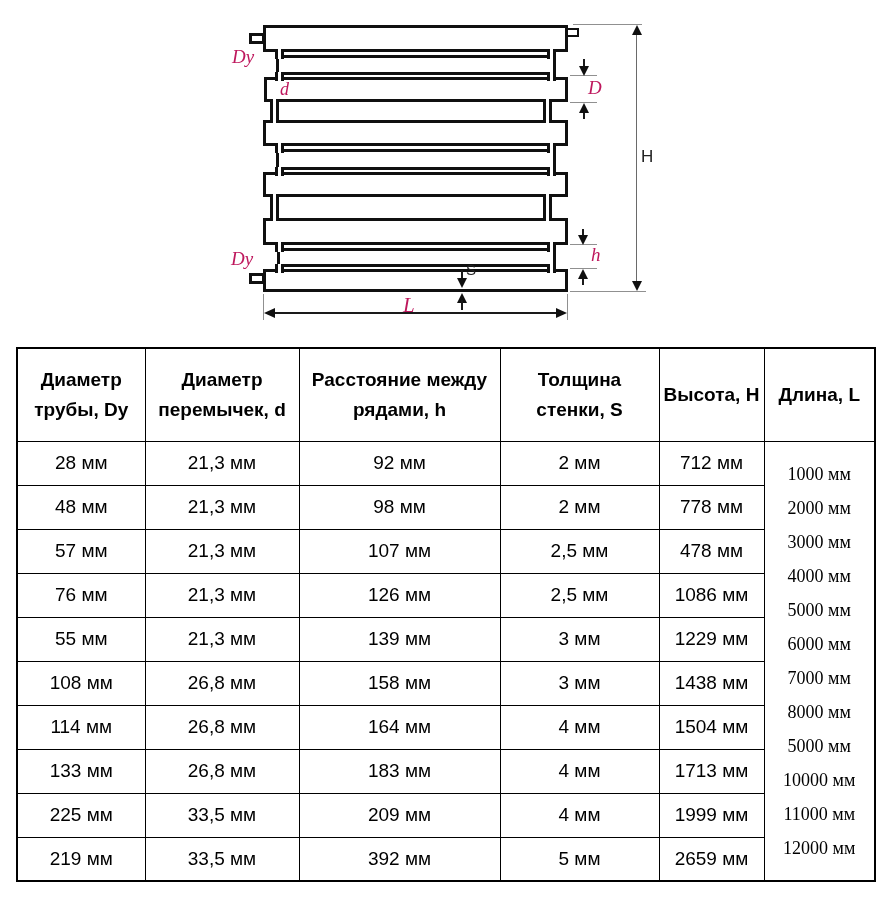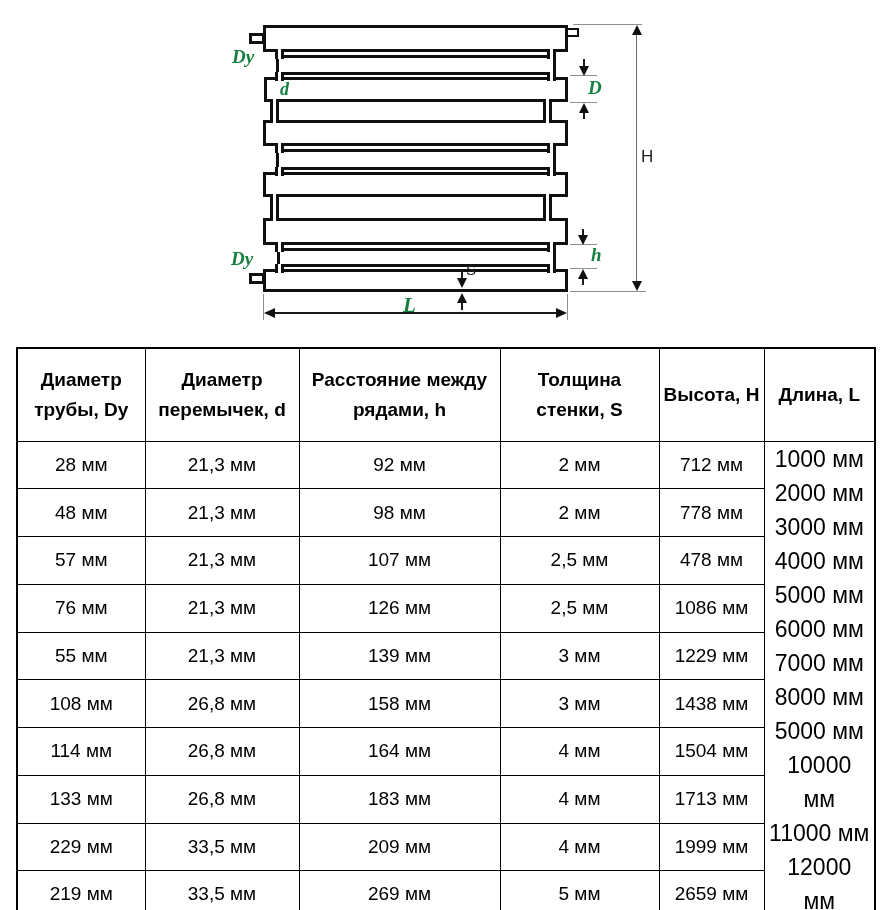--- a/index.html
+++ b/index.html
@@ -15,30 +15,30 @@
   .dimline-h{position:absolute;height:2px;background:#1a1a1a;}
   .extline-h{position:absolute;height:1px;background:#909090;}
   .extline-v{position:absolute;width:1px;background:#909090;}
   .thin-v{position:absolute;width:1px;background:#6a6a6a;}
   .arr{position:absolute;width:0;height:0;}
   .arr-down{border-left:5px solid transparent;border-right:5px solid transparent;border-top:10px solid #101010;}
   .arr-up{border-left:5px solid transparent;border-right:5px solid transparent;border-bottom:10px solid #101010;}
   .arr-left{border-top:5px solid transparent;border-bottom:5px solid transparent;border-right:11px solid #101010;}
   .arr-right{border-top:5px solid transparent;border-bottom:5px solid transparent;border-left:11px solid #101010;}
   .lbl-serif{position:absolute;font-family:"Liberation Serif","DejaVu Serif",serif;
-             font-weight:bold;font-style:italic;color:#15803d;}
+             font-weight:normal;font-style:italic;color:#be185d;}
   .lbl-sans{position:absolute;font-family:"Liberation Sans",sans-serif;color:#222;}
   
   .spec-table{position:absolute;left:16px;top:347px;border-collapse:collapse;table-layout:fixed;
               width:858px;border:2px solid #000;}
   .spec-table th,.spec-table td{border:1px solid #000;text-align:center;vertical-align:middle;
               padding:0 4px;box-sizing:border-box;}
   .spec-table th{height:93px;font-size:19px;font-weight:bold;line-height:1.55;}
   .spec-table td{height:44px;font-size:19px;}
-  .length-cell div{line-height:34px;font-size:23px;}
+  .length-cell div{line-height:34px;font-size:18px;font-family:Liberation Serif, serif;}
 </style>
 </head>
 <body>
 
 <div class="page">
 
   <div class="diagram">
 
     <div class="pipe" style="left:263px;top:25px;width:305px;height:27px;"></div>
     <div class="pipe" style="left:276px;top:55px;width:280px;height:20px;"></div>
@@ -196,29 +196,29 @@
           <td>1504 мм</td>
         </tr>
         <tr>
           <td>133 мм</td>
           <td>26,8 мм</td>
           <td>183 мм</td>
           <td>4 мм</td>
           <td>1713 мм</td>
         </tr>
         <tr>
-          <td>229 мм</td>
+          <td>225 мм</td>
           <td>33,5 мм</td>
           <td>209 мм</td>
           <td>4 мм</td>
           <td>1999 мм</td>
         </tr>
         <tr>
           <td>219 мм</td>
           <td>33,5 мм</td>
-          <td>269 мм</td>
+          <td>392 мм</td>
           <td>5 мм</td>
           <td>2659 мм</td>
         </tr>
       </tbody>
   </table>
 
 </div>
 
 </body></html>

